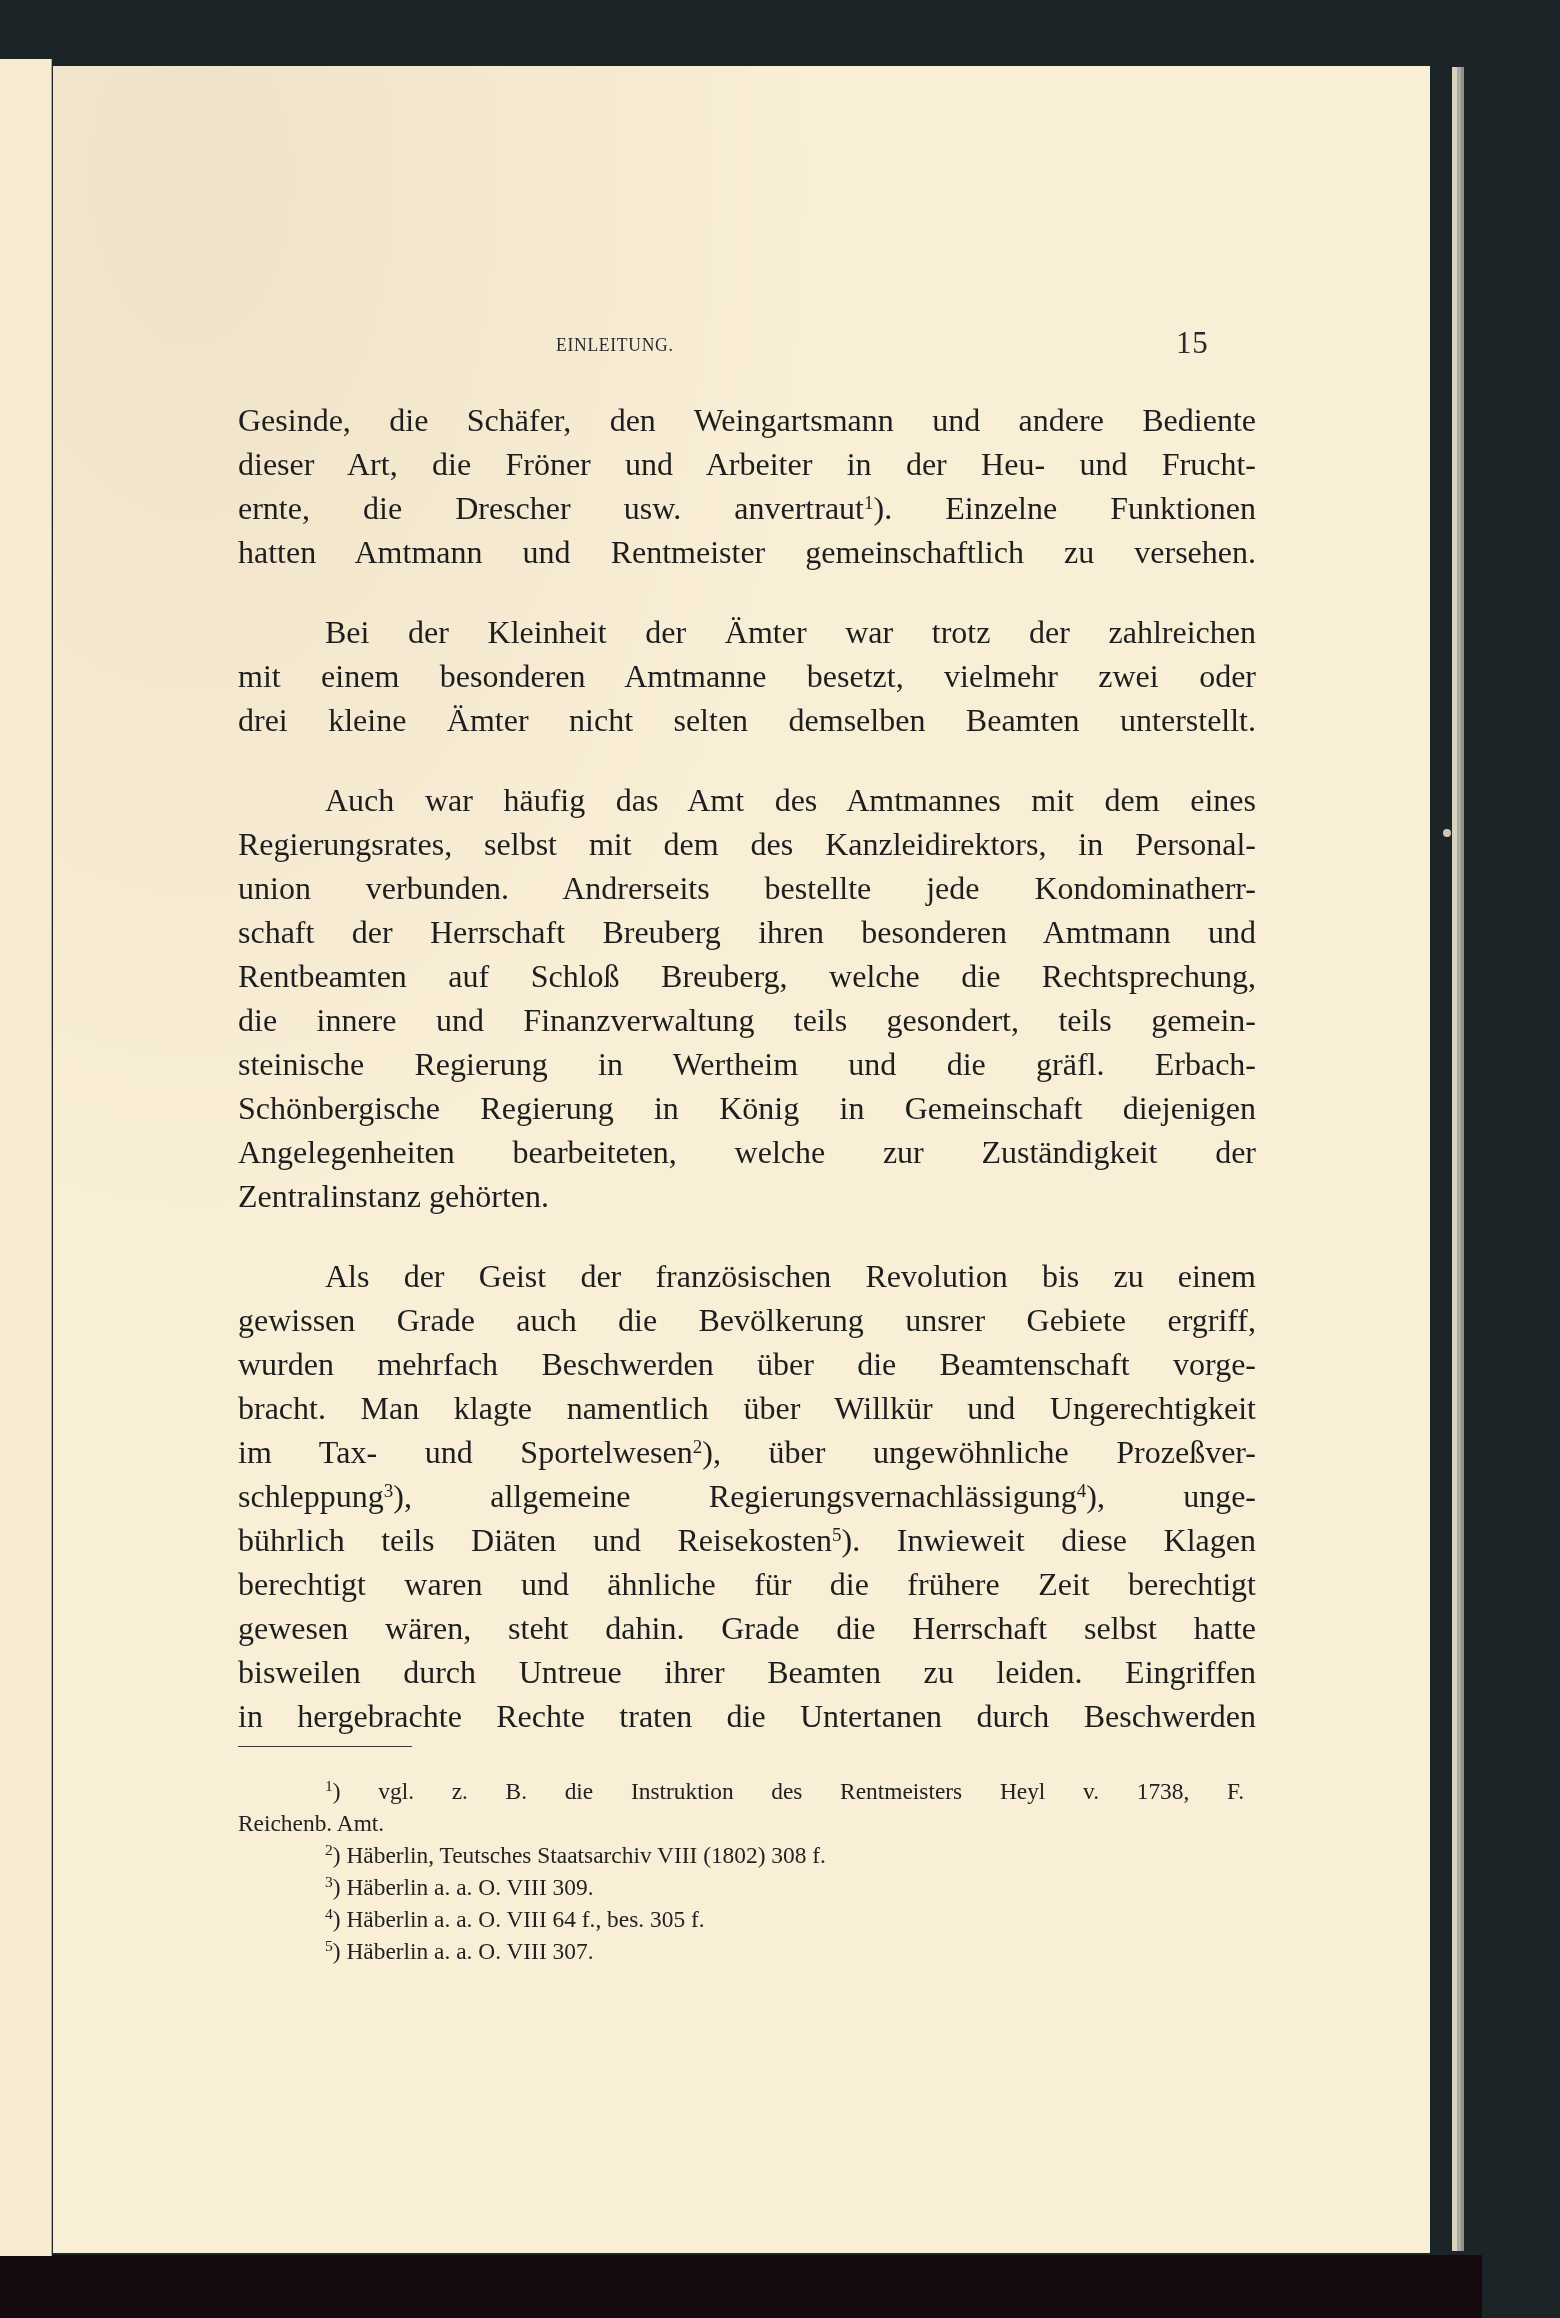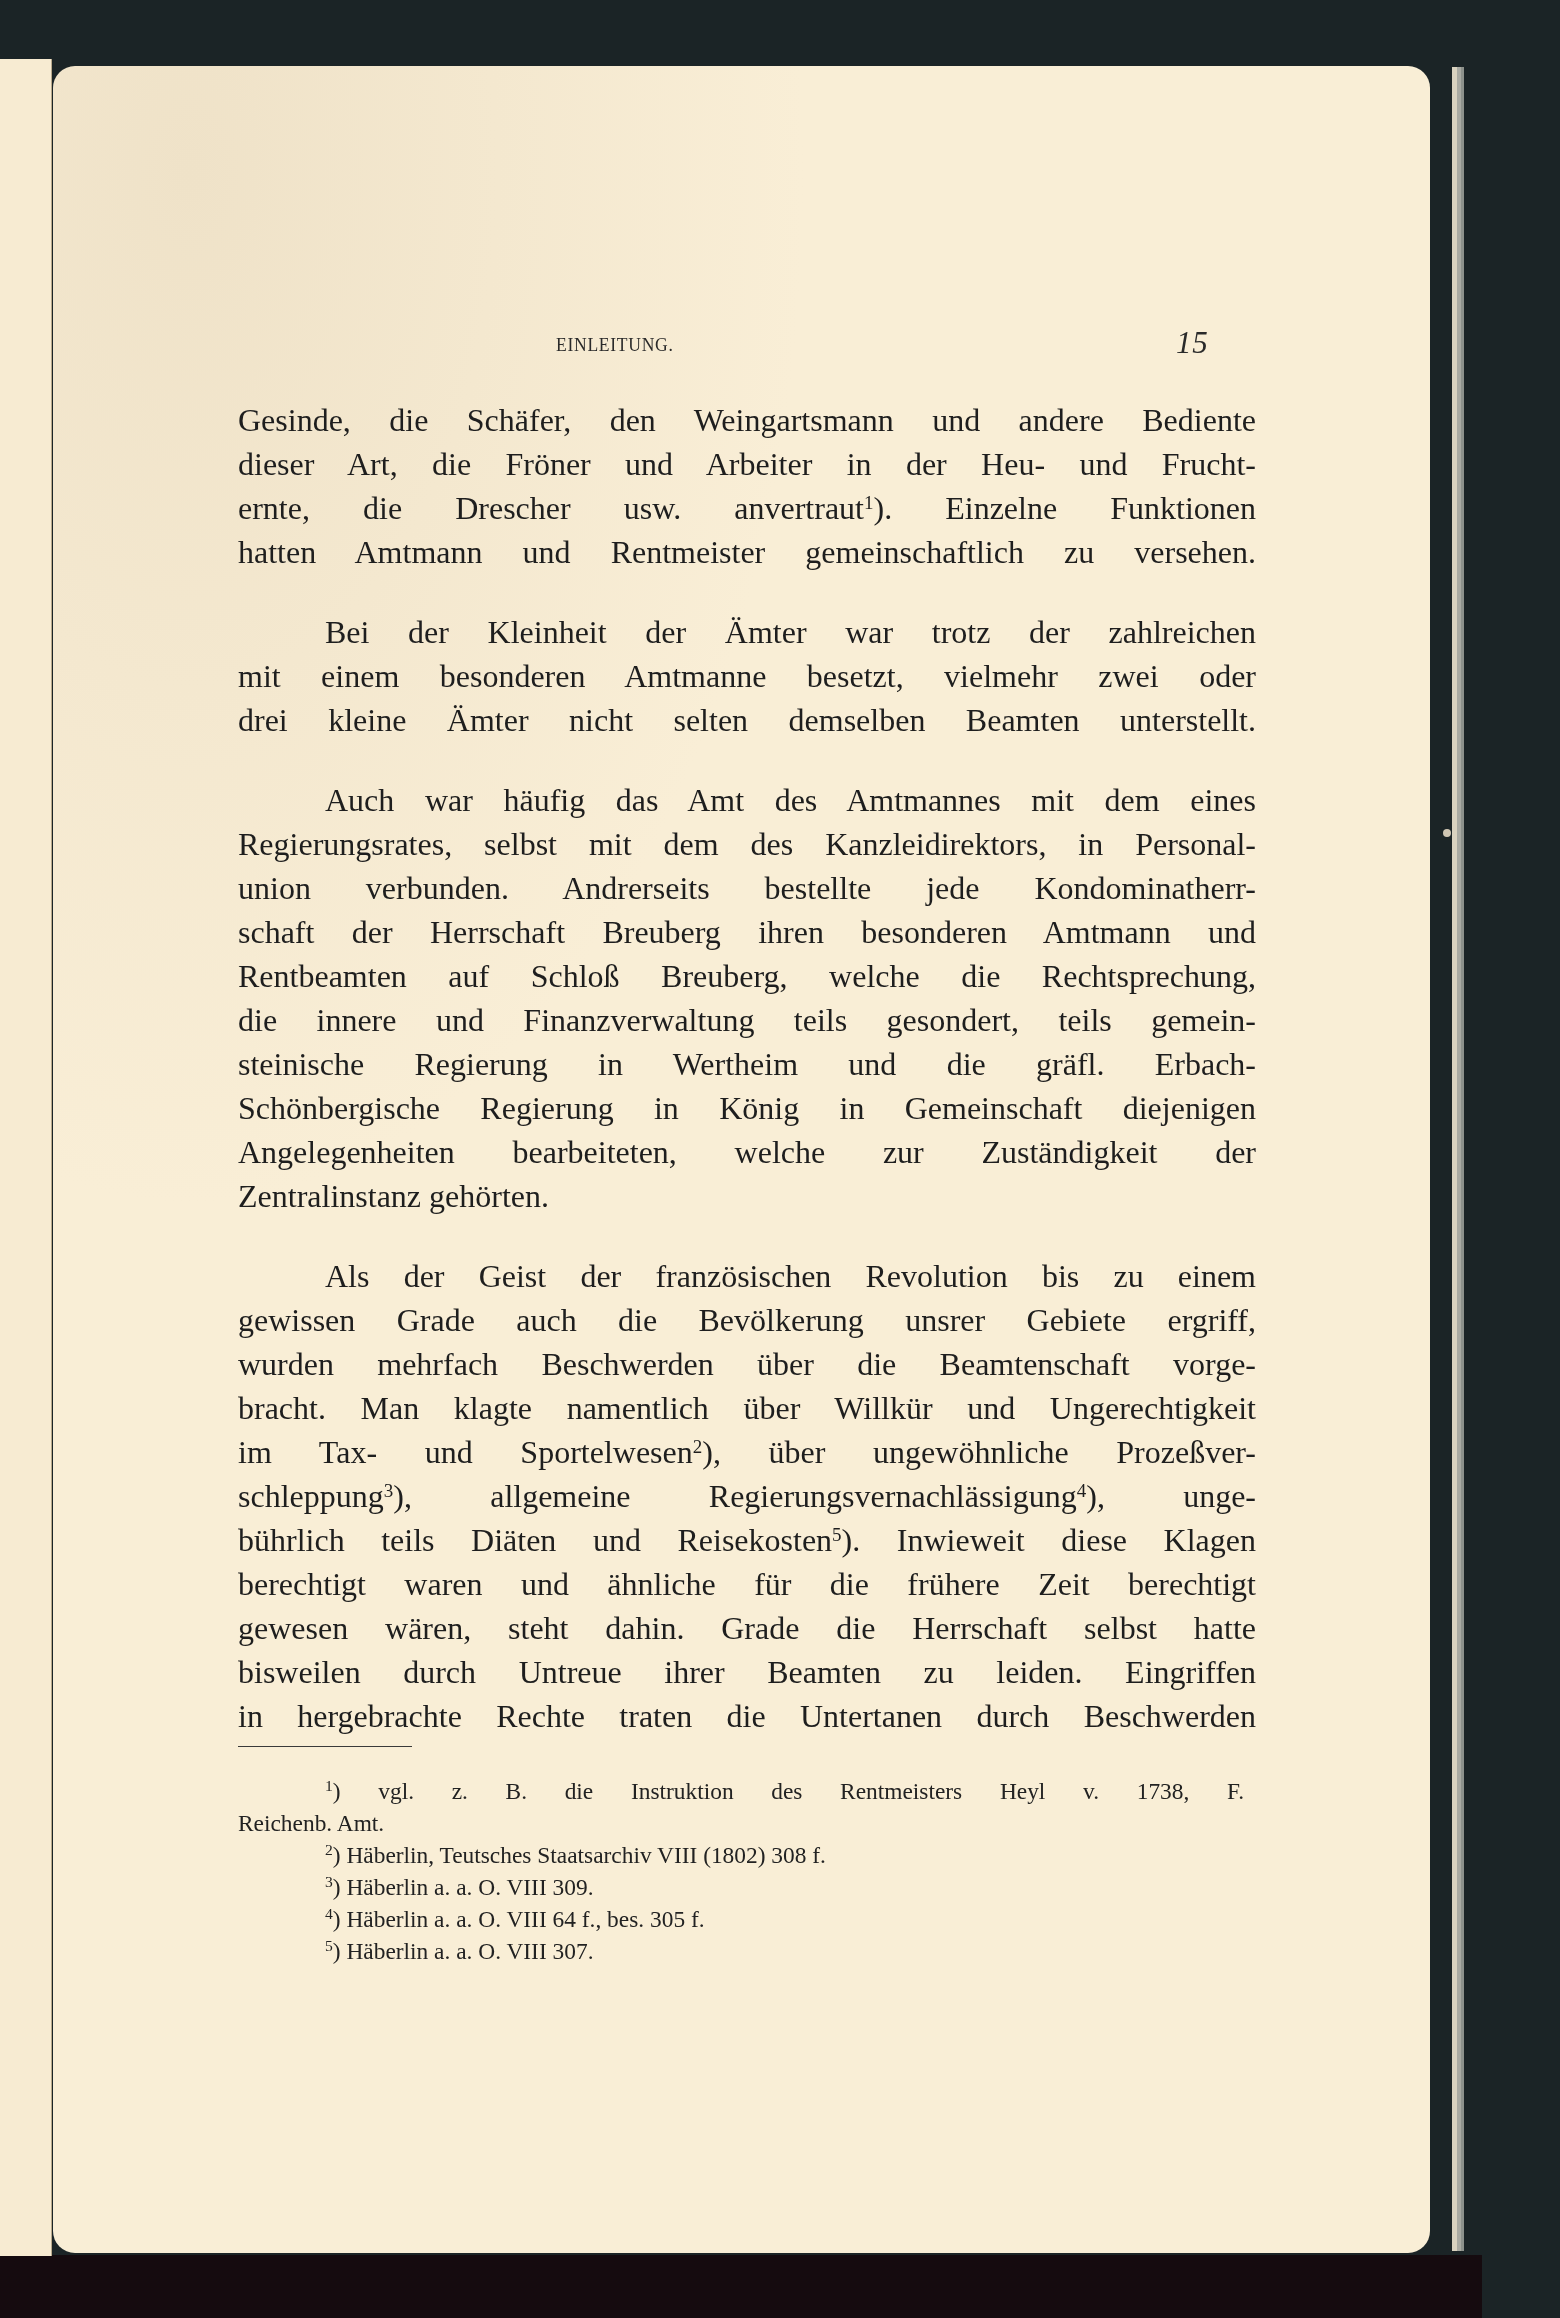--- a/index.html
+++ b/index.html
@@ -10,35 +10,34 @@
   }
   .bg-bottom { position:absolute; left:0; top:2255px; width:1482px; height:64px; background:#150b0f; }
   .prev-page {
     position:absolute; left:0; top:59px; width:51px; height:2197px;
     background:#f7ebd2; border-right:1.6px solid #b8a98c;
   }
   .page {
     position:absolute; left:53px; top:66px; width:1377px; height:2187px;
     background:#f9eed6;
     background-image: radial-gradient(ellipse at 10% 5%, #efe2c8 0%, rgba(249,238,214,0) 35%);
-    border-radius: 22px;
   }
   .page-edge {
     position:absolute; top:67px; width:4.7px; height:2184px;
   }
   .edge1 { left:1452px; background:#d9d2bf; }
   .edge2 { left:1457px; background:#a9aaa2; }
   .edge3 { left:1461px; background:#8d918b; width:3.1px; }
 
   .running-head {
     position:absolute; top:268px; left:0; width:100%;
     font-size:19.5px; letter-spacing:0.8px; color:#2a2a2a;
   }
   .running-title { position:absolute; left:503px; top:0; transform:scaleX(0.9); transform-origin:left; }
-  .page-number { position:absolute; left:1123px; top:-9.4px; font-size:31px;font-style:italic; }
+  .page-number { position:absolute; left:1123px; top:-9.4px; font-size:31px; }
 
   .body-text {
     position:absolute; left:185px; top:332px; width:1018px;
     color:#1e1e1e; font-size:32px; line-height:44px;
   }
   .line {
     display:block; white-space:nowrap; text-align:justify;
     text-align-last:justify; height:44px;
   }
   .line.last { text-align-last:left; }

